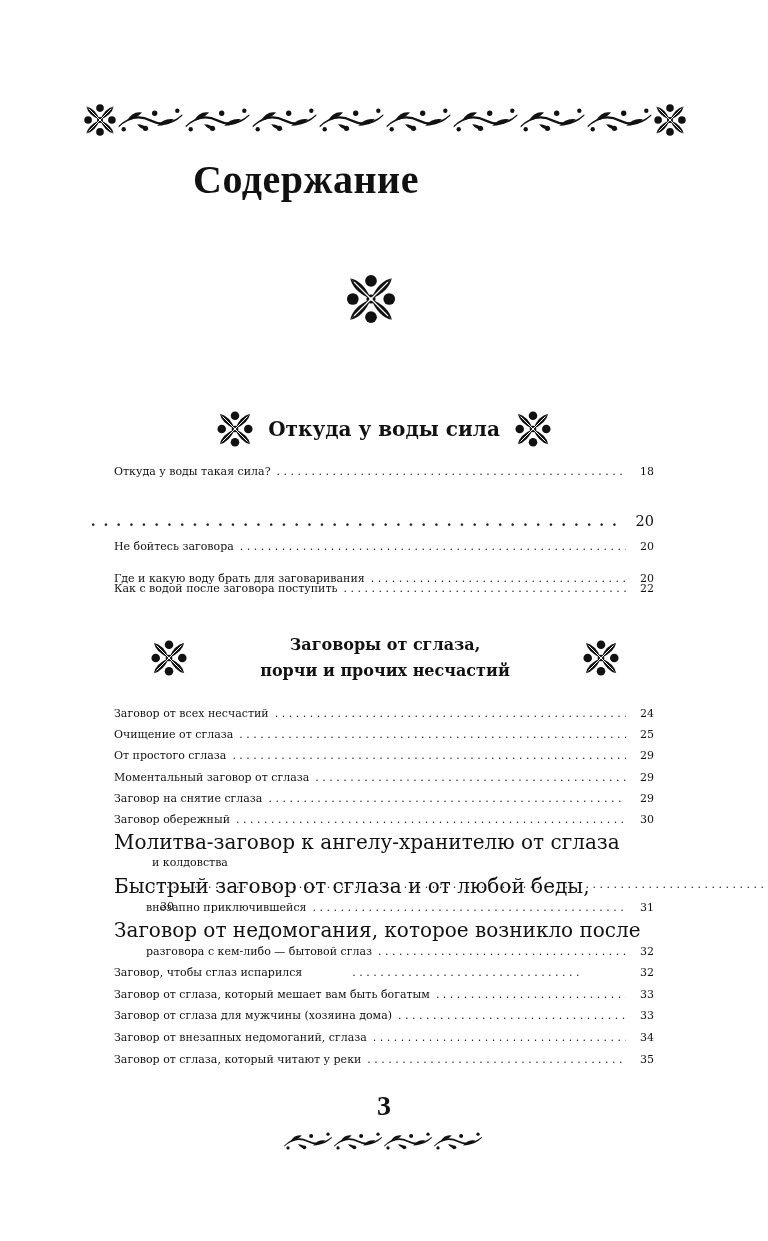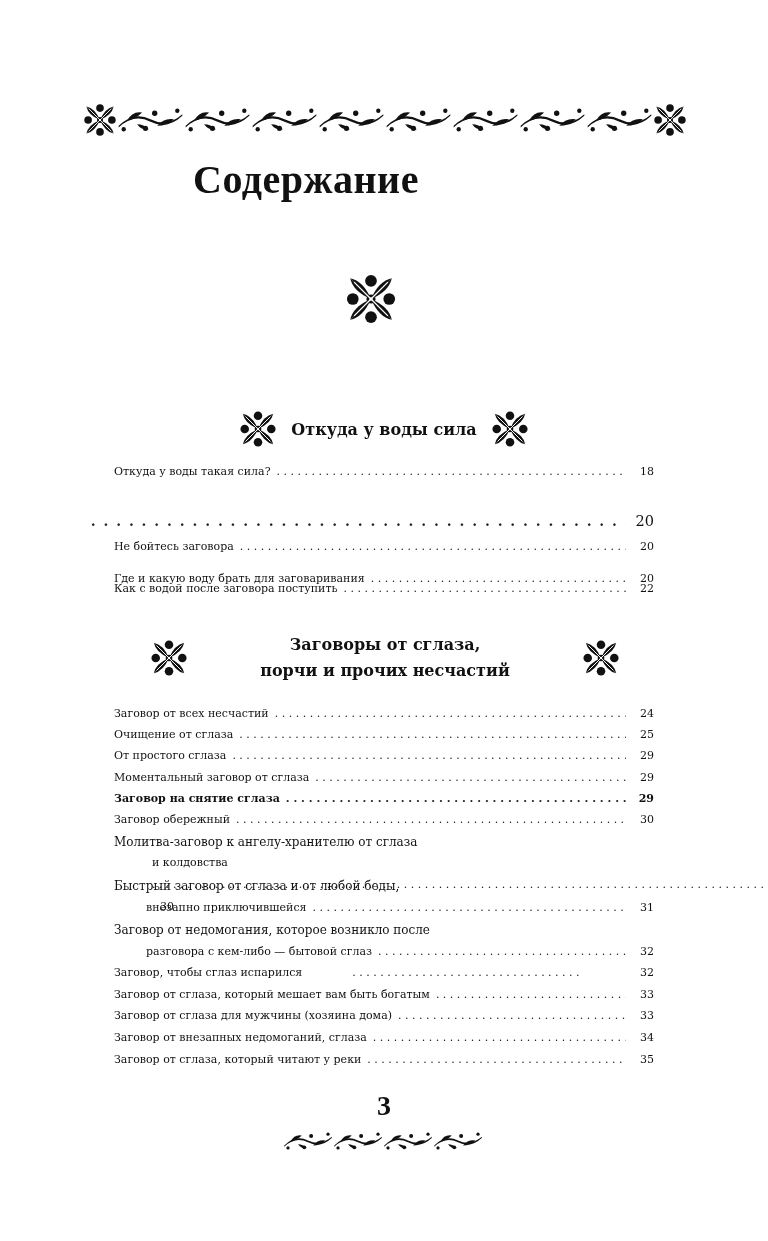--- a/index.html
+++ b/index.html
@@ -18,21 +18,21 @@
   .sec-orn { width: 38px; height: 38px; }
   .toc-row {
     left: 114px; width: 540px; display: flex; align-items: baseline;
     font-family: "DejaVu Serif", serif; font-size: 11px; line-height: 22px; white-space: nowrap;
   }
   .toc-row.big { left: 84px; width: 570px; font-size: 20px; line-height: 28px; }
   .toc-row .label { flex: 0 0 auto; }
   .toc-row .dots { flex: 1 1 auto; overflow: hidden; margin: 0 6px 0 6px; letter-spacing: 4.2px; color: #222; }
   .toc-row .dots::before { content: ". . . . . . . . . . . . . . . . . . . . . . . . . . . . . . . . . . . . . . . . . . . . . . . . . . . . . . . . . . . . . . . . . . . . . . . . . . . . . . . . . . . . . . . . . . . . ."; letter-spacing: 0; }
   .toc-row .page { flex: 0 0 auto; text-align: right; min-width: 22px; }
-  .toc-first { left: 114px; width: 540px; font-family: "DejaVu Serif", serif; font-size: 12px; line-height: 22px; white-space: nowrap; }
+  .toc-first { left: 114px; width: 540px; font-family: "DejaVu Serif", serif; font-size: 20px; line-height: 22px; white-space: nowrap; }
   .indent { left: 146px; width: 508px; }
   .page-number {
     left: 0; width: 768px; top: 1090px; text-align: center;
     font-family: "Liberation Serif", serif; font-weight: bold; font-size: 28px;
   }
 </style>
 </head>
 <body>
 
 <svg width="0" height="0" style="position:absolute">
@@ -93,21 +93,21 @@
 <div class="abs title">Содержание</div>
 
 <svg class="abs center-orn">
     <use href="#flower"></use>
   </svg>
 
 <div class="abs" style="left:0;width:768px;top:410px;display:flex;justify-content:center;align-items:center;gap:14px;">
   <svg class="sec-orn">
       <use href="#flower"></use>
     </svg>
-  <span style="font-family:'DejaVu Serif',serif;font-weight:bold;font-size:16px;">Откуда у воды сила</span>
+  <span style="font-family:'DejaVu Serif',serif;font-weight:bold;font-size:20px;">Откуда у воды сила</span>
   <svg class="sec-orn">
       <use href="#flower"></use>
     </svg>
 </div>
 
 <div class="abs toc-row" style="top:461px;">
   <span class="label">Откуда у воды такая сила?</span>
   <span class="dots"></span>
   <span class="page">18</span>
 </div>
@@ -158,21 +158,21 @@
 <div class="abs toc-row" style="top:745px;">
   <span class="label">От простого сглаза</span>
   <span class="dots"></span>
   <span class="page">29</span>
 </div>
 <div class="abs toc-row" style="top:767px;">
   <span class="label">Моментальный заговор от сглаза</span>
   <span class="dots"></span>
   <span class="page">29</span>
 </div>
-<div class="abs toc-row" style="top:788px;font-weight:bold;">
+<div class="abs toc-row" style="top:788px;">
   <span class="label">Заговор на снятие сглаза</span>
   <span class="dots"></span>
   <span class="page">29</span>
 </div>
 <div class="abs toc-row" style="top:809px;">
   <span class="label">Заговор обережный</span>
   <span class="dots"></span>
   <span class="page">30</span>
 </div>
 

